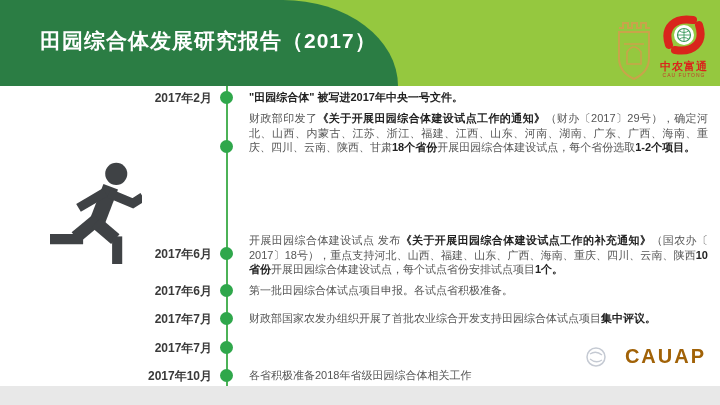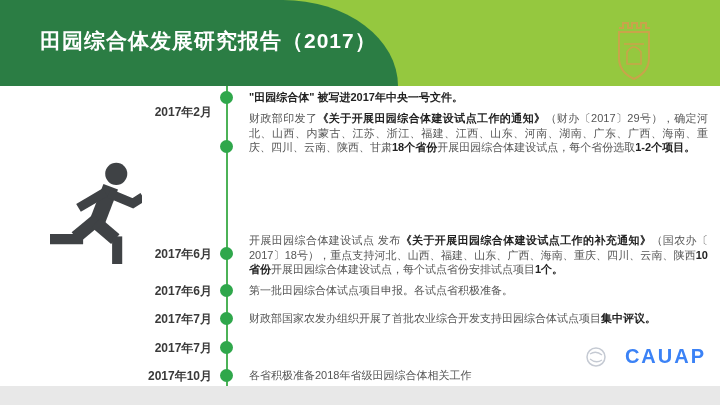--- a/index.html
+++ b/index.html
@@ -40,21 +40,21 @@
   .tl-text {
     position:absolute; left:249px; width:459px;
     font-size:11px; line-height:14.5px; color:#555555; text-align:justify;
   }
   .tl-text .b { font-weight:bold; color:#222222; }
   .lead .b { color:#222222; }
   
   .runner { position:absolute; left:50px; top:160px; }
   .wm {
     position:absolute; right:14px; bottom:18px; display:flex; align-items:center;
-    color:#3b82f6;
+    color:#a16207;
     gap:12px;
   }
   .wm-text { font-size:20px; font-weight:bold; letter-spacing:2px; margin-left:6px; }
 </style>
 </head>
 <body>
 
 <div class="stage">
 
   <div class="header">
@@ -65,40 +65,51 @@
 
       <span class="emblem">
         <svg width="36" height="62" viewBox="0 0 36 62" fill="none">
           <path d="M3 8 h4 v-5 h5 v5 h4 v-5 h5 v5 h4 v-5 h5 v5 h4" stroke="#c9a44a" stroke-width="2" fill="none"></path>
           <path d="M3 12 h30 v26 q0 14 -15 21 q-15 -7 -15 -21 z" stroke="#c9a44a" stroke-width="2" fill="none"></path>
           <path d="M11 32 q7 -10 14 0 v12 h-14 z" stroke="#c9a44a" stroke-width="1.6" fill="none"></path>
           <path d="M8 24 h20" stroke="#c9a44a" stroke-width="1.6"></path>
         </svg>
       </span>
 
+      <span class="ft-logo">
+        <svg width="46" height="42" viewBox="0 0 46 42">
+          <path d="M8 31 C2 13 14 3 32 6" stroke="#d9251c" stroke-width="8" fill="none" stroke-linecap="round"></path>
+          <path d="M38 11 C44 29 32 39 14 36" stroke="#d9251c" stroke-width="8" fill="none" stroke-linecap="round"></path>
+          <circle cx="23" cy="21" r="10" fill="#ffffff"></circle>
+          <circle cx="23" cy="21" r="6.5" stroke="#3d9a5f" stroke-width="1.2" fill="none"></circle>
+          <path d="M16.5 21 h13 M23 14.5 v13 M18 16.5 q5 4 10 0 M18 25.5 q5 -4 10 0" stroke="#3d9a5f" stroke-width="0.9" fill="none"></path>
+        </svg>
+        <div class="ft-name">中农富通</div>
+        <div class="ft-sub">CAU FUTONG</div>
+      </span>
     </div>
   </div>
 
   <span class="runner">
     <svg width="92" height="116" viewBox="0 0 100 126" fill="none">
       <circle cx="72" cy="15" r="12" fill="#3f4245"></circle>
       <path d="M66 29 L51 68" stroke="#3f4245" stroke-width="17"></path>
       <path d="M64 36 L90 47 L101 40" stroke="#3f4245" stroke-width="10"></path>
       <path d="M60 35 L31 52" stroke="#3f4245" stroke-width="10"></path>
       <path d="M52 64 L28 84" stroke="#3f4245" stroke-width="14"></path>
       <path d="M36 86 L-2 86" stroke="#3f4245" stroke-width="11"></path>
       <path d="M50 68 L71 86" stroke="#3f4245" stroke-width="14"></path>
       <path d="M73 83 L73 113" stroke="#3f4245" stroke-width="11"></path>
     </svg>
   </span>
 
   <div class="tl-line"></div>
   <div class="tl-arrow"></div>
 
-  <div class="tl-date" style="top:104px">2017年2月</div>
+  <div class="tl-date" style="top:90px">2017年2月</div>
   <div class="tl-dot" style="top:91px"></div>
   <div class="tl-text lead" style="top:90px"><span class="b">"田园综合体" 被写进2017年中央一号文件。</span></div>
 
   <div class="tl-dot" style="top:140px"></div>
   <div class="tl-text" style="top:111px"><span>财政部印发了</span><span class="b">《关于开展田园综合体建设试点工作的通知》</span><span>（财办〔2017〕29号），确定河北、山西、内蒙古、江苏、浙江、福建、江西、山东、河南、湖南、广东、广西、海南、重庆、四川、云南、陕西、甘肃</span><span class="b">18个省份</span><span>开展田园综合体建设试点，每个省份选取</span><span class="b">1-2个项目。</span></div>
 
 
   <div class="tl-date" style="top:246px">2017年6月</div>
   <div class="tl-dot" style="top:247px"></div>
   <div class="tl-text" style="top:233px"><span>开展田园综合体建设试点 发布</span><span class="b">《关于开展田园综合体建设试点工作的补充通知》</span><span>（国农办〔 2017〕18号），重点支持河北、山西、福建、山东、广西、海南、重庆、四川、云南、陕西</span><span class="b">10省份</span><span>开展田园综合体建设试点，每个试点省份安排试点项目</span><span class="b">1个。</span></div>

